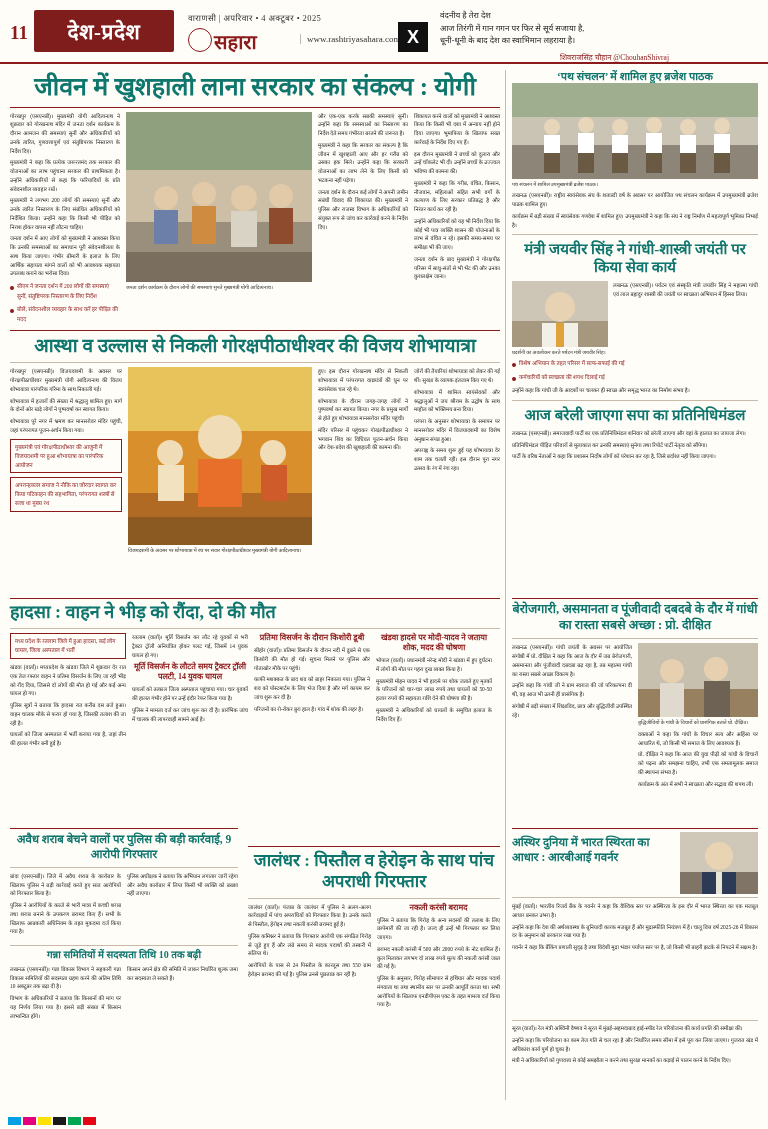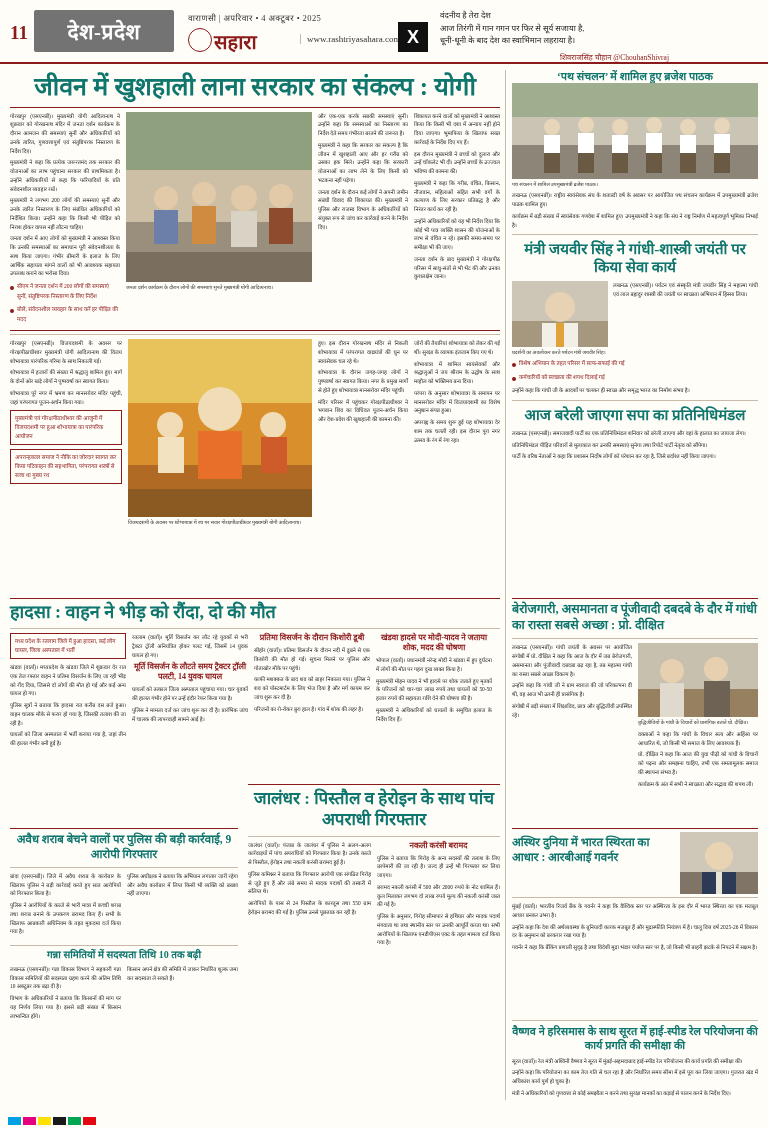--- a/index.html
+++ b/index.html
@@ -2,21 +2,21 @@
 <html><head>
 <meta charset="utf-8">
 <style>
   html,body{margin:0;padding:0;background:#ffffff;}
   body{width:768px;height:1129px;font-family:"Liberation Serif",serif;color:#111;}
   .page{position:relative;width:768px;height:1129px;background:#fffdf8;overflow:hidden;}
 
   
   .masthead{position:relative;height:62px;border-bottom:2px solid #8b1a1a;}
   .pagenum{position:absolute;left:10px;top:22px;font-size:19px;font-weight:bold;color:#8b1a1a;font-family:"Liberation Serif",serif;}
-  .deshpradesh{position:absolute;left:34px;top:10px;width:140px;height:42px;background:#737373;color:#fff;display:flex;align-items:center;justify-content:center;font-size:21px;font-weight:bold;border-radius:2px;letter-spacing:.5px;}
+  .deshpradesh{position:absolute;left:34px;top:10px;width:140px;height:42px;background:#7f1d1d;color:#fff;display:flex;align-items:center;justify-content:center;font-size:21px;font-weight:bold;border-radius:2px;letter-spacing:.5px;}
   .mh-city{position:absolute;left:188px;top:12px;font-size:8.5px;color:#333;letter-spacing:.4px;}
   .sahara-logo{position:absolute;left:188px;top:28px;width:22px;height:22px;border:1.5px solid #8b1a1a;border-radius:50%;}
   .sahara-word{position:absolute;left:214px;top:28px;font-size:20px;font-weight:bold;color:#8b1a1a;font-family:"Liberation Serif",serif;}
   .mh-site{position:absolute;left:300px;top:34px;font-size:9px;color:#333;border-left:1px solid #bbb;padding-left:6px;}
   .x-logo{position:absolute;left:398px;top:22px;width:30px;height:30px;background:#111;color:#fff;display:flex;align-items:center;justify-content:center;font-size:18px;font-weight:bold;font-family:"Liberation Sans",sans-serif;}
   .mh-lines{position:absolute;left:440px;top:10px;width:255px;font-size:8.2px;line-height:1.55;color:#222;text-align:left;}
   .mh-credit{position:absolute;left:560px;top:52px;font-size:7.5px;color:#8b1a1a;}
 
   
   .hl{color:#0f766e;font-weight:bold;line-height:1.18;}
@@ -57,27 +57,27 @@
   .s2-c4{width:86px;}
 
   
   .s3{position:absolute;left:10px;top:598px;width:490px;}
   .s3 .head{font-size:18px;text-align:left;margin:3px 0 5px;}
   .s3-grid{display:flex;gap:6px;}
   .s3-c{width:116px;}
 
   
   .s4{position:absolute;left:512px;top:598px;width:246px;}
-  .s4 .head{font-size:12.5px;text-align:left;margin:2px 0 5px;line-height:1.25;}
+  .s4 .head{font-size:12.5px;text-align:center;margin:2px 0 5px;line-height:1.25;}
   .s4-grid{display:flex;gap:6px;}
 
   
   .s5{position:absolute;left:10px;top:828px;width:228px;}
   .s5 .head{font-size:11.5px;text-align:center;margin:3px 0 5px;line-height:1.3;}
-  .s6{position:absolute;left:248px;top:784px;width:252px;}
+  .s6{position:absolute;left:248px;top:846px;width:252px;}
   .s6 .head{font-size:17px;text-align:center;margin:3px 0 5px;line-height:1.25;}
   .s7{position:absolute;left:512px;top:828px;width:246px;}
   .s7 .head{font-size:11.5px;line-height:1.3;margin:3px 0 22px;}
   .s8{position:absolute;left:512px;top:1020px;width:246px;}
   .s8 .head{font-size:11px;line-height:1.3;margin:3px 0 4px;text-align:center;}
 
   .vline{position:absolute;top:70px;left:505px;width:1px;height:1030px;background:#c9b9a8;}
 
   
   .colorbar{position:absolute;left:8px;bottom:4px;display:flex;gap:2px;}
@@ -231,20 +231,21 @@
     <div class="hl head2">आज बरेली जाएगा सपा का प्रतिनिधिमंडल</div>
     <div class="body" id="railbot">
         <p>लखनऊ (एसएनबी)। समाजवादी पार्टी का एक प्रतिनिधिमंडल शनिवार को बरेली जाएगा और वहां के हालात का जायजा लेगा।</p>
         <p>प्रतिनिधिमंडल पीड़ित परिवारों से मुलाकात कर उनकी समस्याएं सुनेगा तथा रिपोर्ट पार्टी नेतृत्व को सौंपेगा।</p>
         <p>पार्टी के वरिष्ठ नेताओं ने कहा कि प्रशासन निर्दोष लोगों को परेशान कर रहा है, जिसे बर्दाश्त नहीं किया जाएगा।</p>
       </div>
   </div>
 
   <div class="s2">
     <div class="rule" style="margin-bottom:3px"></div>
+    <div class="hl head">आस्था व उल्लास से निकली गोरक्षपीठाधीश्वर की विजय शोभायात्रा</div>
     <div class="thin" style="margin-bottom:4px"></div>
     <div class="s2-grid">
       <div class="col s2-c1">
         <div class="body" id="s2c1">
             <p>गोरखपुर (एसएनबी)। विजयदशमी के अवसर पर गोरक्षपीठाधीश्वर मुख्यमंत्री योगी आदित्यनाथ की विजय शोभायात्रा पारंपरिक गरिमा के साथ निकाली गई।</p>
             <p>शोभायात्रा में हजारों की संख्या में श्रद्धालु शामिल हुए। मार्ग के दोनों ओर खड़े लोगों ने पुष्पवर्षा कर स्वागत किया।</p>
             <p>शोभायात्रा पूरे नगर में भ्रमण कर मानसरोवर मंदिर पहुंची, जहां परंपरागत पूजन-अर्चन किया गया।</p>
           </div>
         <div id="s2boxes" style="margin-top:4px">
             <div class="boxnote">मुख्यमंत्री एवं गोरक्षपीठाधीश्वर की आजुनी में विजयदशमी पर हुआ शोभायात्रा का पारंपरिक आयोजन</div>
@@ -438,21 +439,20 @@
     <div class="thin" style="margin:3px 0 4px"></div>
     <div class="body" id="s7a">
         <p>मुंबई (वार्ता)। भारतीय रिजर्व बैंक के गवर्नर ने कहा कि वैश्विक स्तर पर अस्थिरता के इस दौर में भारत स्थिरता का एक मजबूत आधार बनकर उभरा है।</p>
         <p>उन्होंने कहा कि देश की अर्थव्यवस्था के बुनियादी कारक मजबूत हैं और मुद्रास्फीति नियंत्रण में है। चालू वित्त वर्ष 2025-26 में विकास दर के अनुमान को बरकरार रखा गया है।</p>
         <p>गवर्नर ने कहा कि बैंकिंग प्रणाली सुदृढ़ है तथा विदेशी मुद्रा भंडार पर्याप्त स्तर पर है, जो किसी भी बाहरी झटके से निपटने में सक्षम है।</p>
       </div>
   </div>
 
   <div class="s8">
     <div class="thin" style="margin-bottom:3px"></div>
-    <div class="hl head">वैष्णव ने हरिसमास के साथ सूरत में हाई-स्पीड रेल परियोजना की कार्य प्रगति की समीक्षा की</div>
     <div class="body" id="s8a">
         <p>सूरत (वार्ता)। रेल मंत्री अश्विनी वैष्णव ने सूरत में मुंबई-अहमदाबाद हाई-स्पीड रेल परियोजना की कार्य प्रगति की समीक्षा की।</p>
         <p>उन्होंने कहा कि परियोजना का काम तेज गति से चल रहा है और निर्धारित समय सीमा में इसे पूरा कर लिया जाएगा। गुजरात खंड में अधिकांश कार्य पूर्ण हो चुका है।</p>
         <p>मंत्री ने अधिकारियों को गुणवत्ता से कोई समझौता न करने तथा सुरक्षा मानकों का कड़ाई से पालन करने के निर्देश दिए।</p>
       </div>
   </div>
 
   <div class="colorbar">
     <span style="background:#00a0e3"></span>
       <span style="background:#e6007e"></span>

